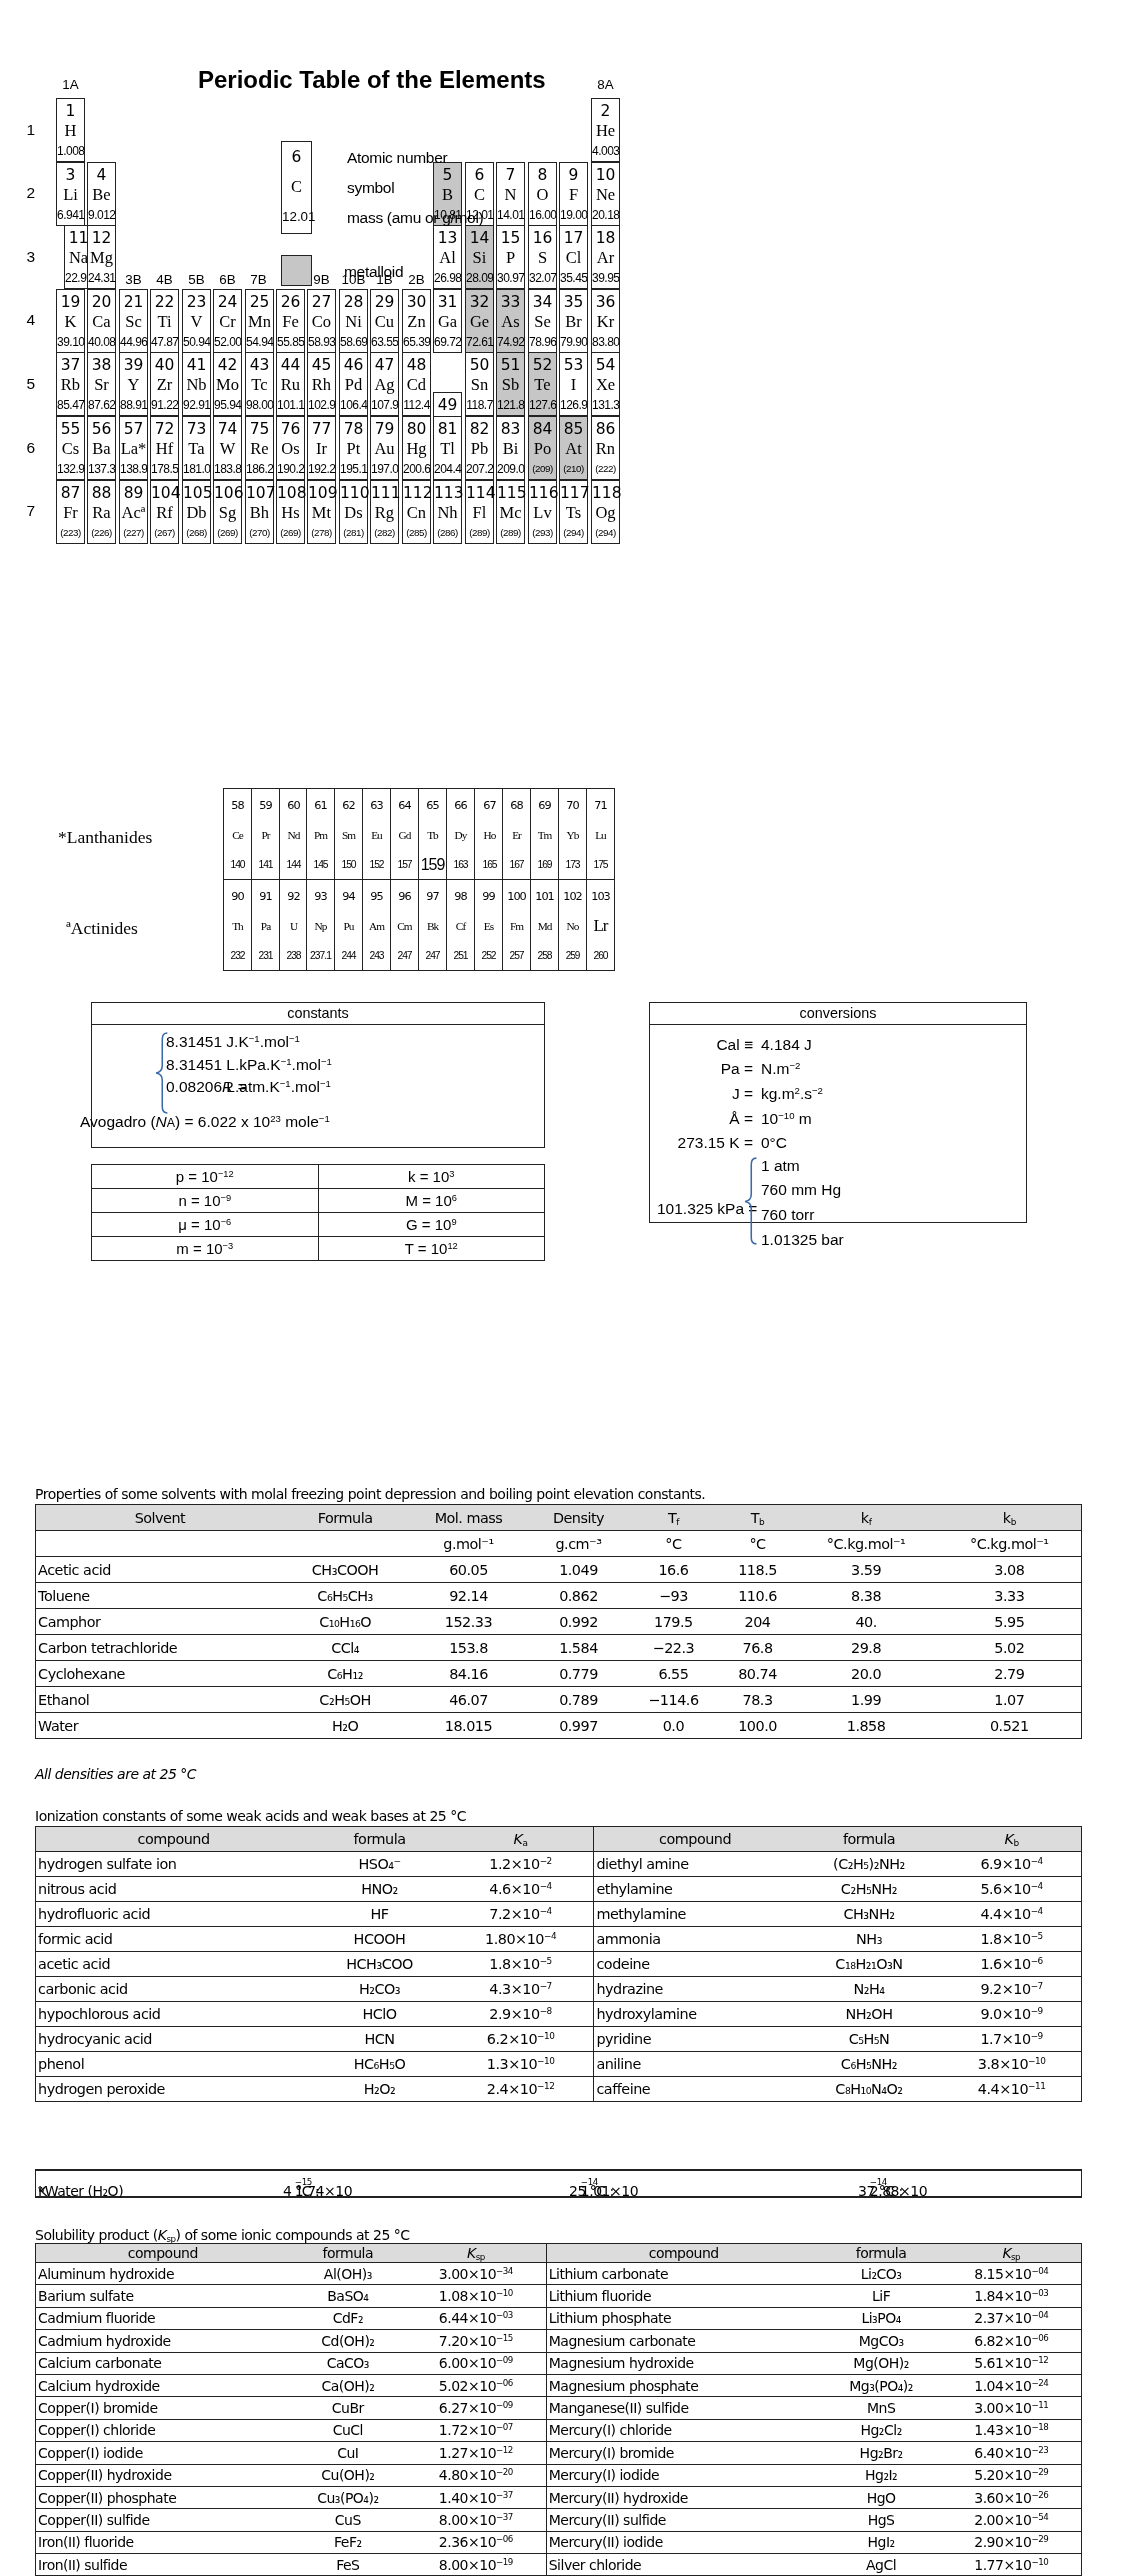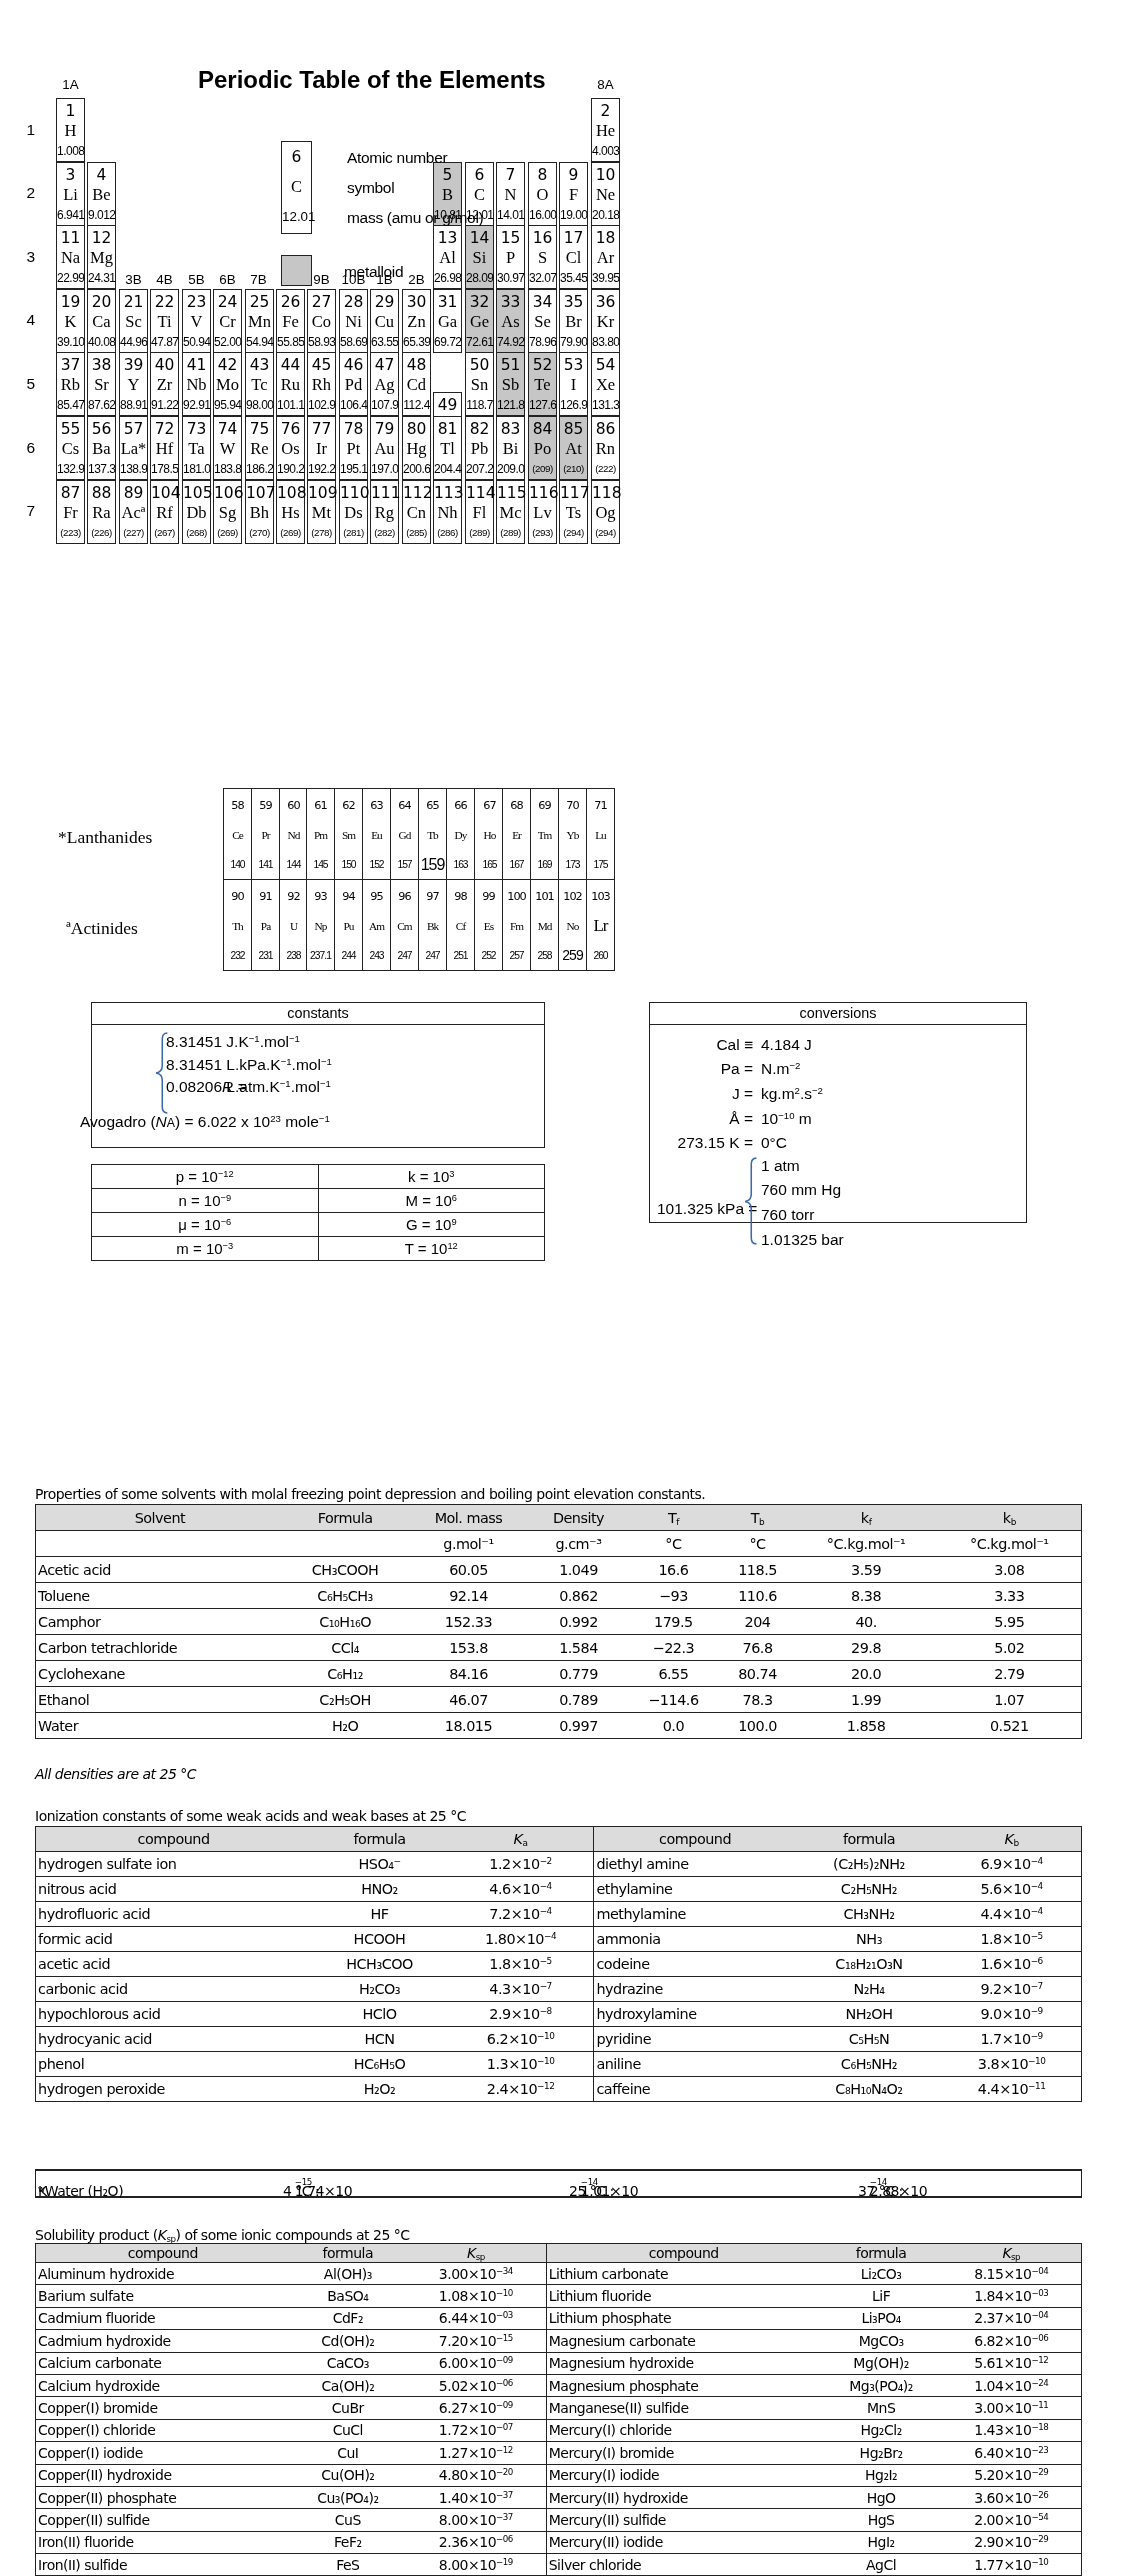--- a/index.html
+++ b/index.html
@@ -121,21 +121,21 @@
     <div class="cell" style="left: 559px; top: 162px;">
       <div class="z">9</div>
       <div class="s">F</div>
       <div class="m">19.00</div>
     </div>
     <div class="cell" style="left: 591px; top: 162px;">
       <div class="z">10</div>
       <div class="s">Ne</div>
       <div class="m">20.18</div>
     </div>
-    <div class="cell" style="left: 56px; top: 225px;">
+    <div class="cell" style="left: 64px; top: 225px;">
       <div class="z">11</div>
       <div class="s">Na</div>
       <div class="m">22.99</div>
     </div>
     <div class="cell" style="left: 87px; top: 225px;">
       <div class="z">12</div>
       <div class="s">Mg</div>
       <div class="m">24.31</div>
     </div>
     <div class="cell" style="left: 433px; top: 225px;">
@@ -670,21 +670,21 @@
       <div class="m" style="font-size: 10.3px; line-height: 29px; letter-spacing: -1px;">257</div>
     </div>
     <div class="cell" style="left: 530px; width: 29px; top: 879px; height: 92px;">
       <div class="z" style="font-size: 11.3px; line-height: 29px; letter-spacing: -1px;">101</div>
       <div class="s" style="font-size: 11.3px; line-height: 30px; letter-spacing: -1px;">Md</div>
       <div class="m" style="font-size: 10.3px; line-height: 29px; letter-spacing: -1px;">258</div>
     </div>
     <div class="cell" style="left: 558px; width: 29px; top: 879px; height: 92px;">
       <div class="z" style="font-size: 11.3px; line-height: 29px; letter-spacing: -1px;">102</div>
       <div class="s" style="font-size: 11.3px; line-height: 30px; letter-spacing: -1px;">No</div>
-      <div class="m" style="font-size: 14px; line-height: 29px; letter-spacing: -1px;">259</div>
+      <div class="m" style="font-size: 10px; line-height: 29px; letter-spacing: -1px;">259</div>
     </div>
     <div class="cell" style="left: 586px; width: 29px; top: 879px; height: 92px;">
       <div class="z" style="font-size: 11.3px; line-height: 29px; letter-spacing: -1px;">103</div>
       <div class="s" style="font-size: 17px; line-height: 30px; letter-spacing: -1px;">Lr</div>
       <div class="m" style="font-size: 10.3px; line-height: 29px; letter-spacing: -1px;">260</div>
     </div>
   </div>
 
 <div class="box" style="left:91px;top:1002px;width:454px;height:146px;">
   <div class="hd">constants</div>

